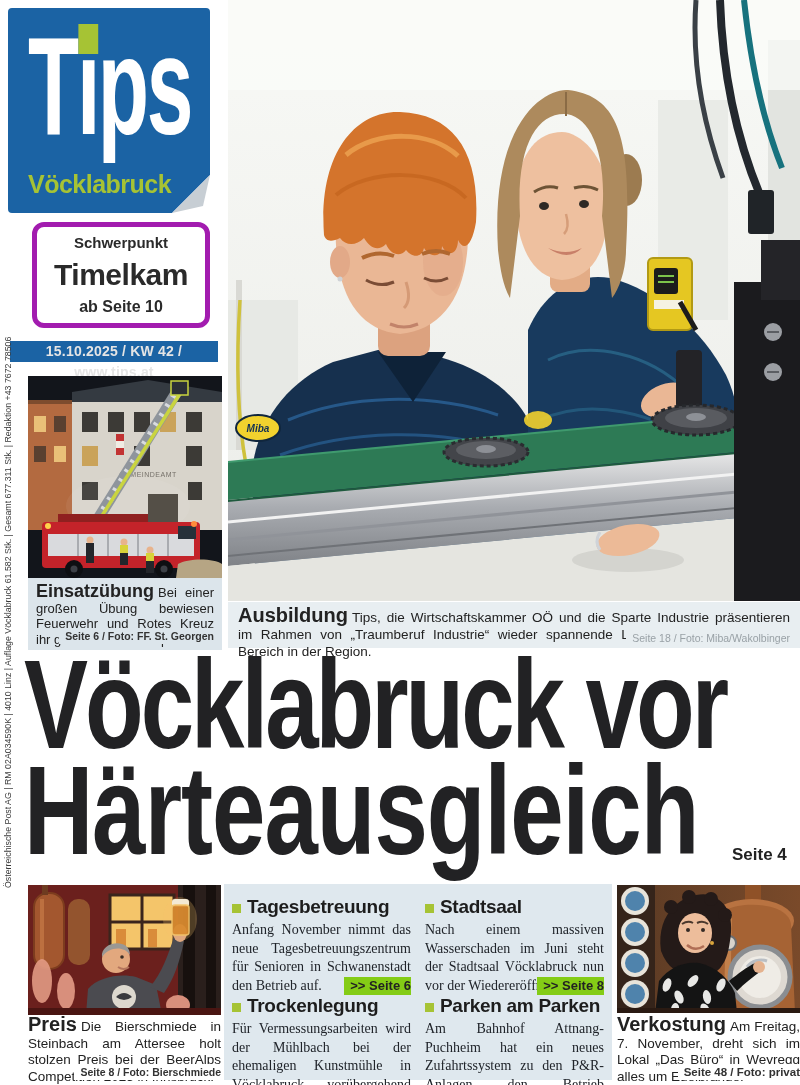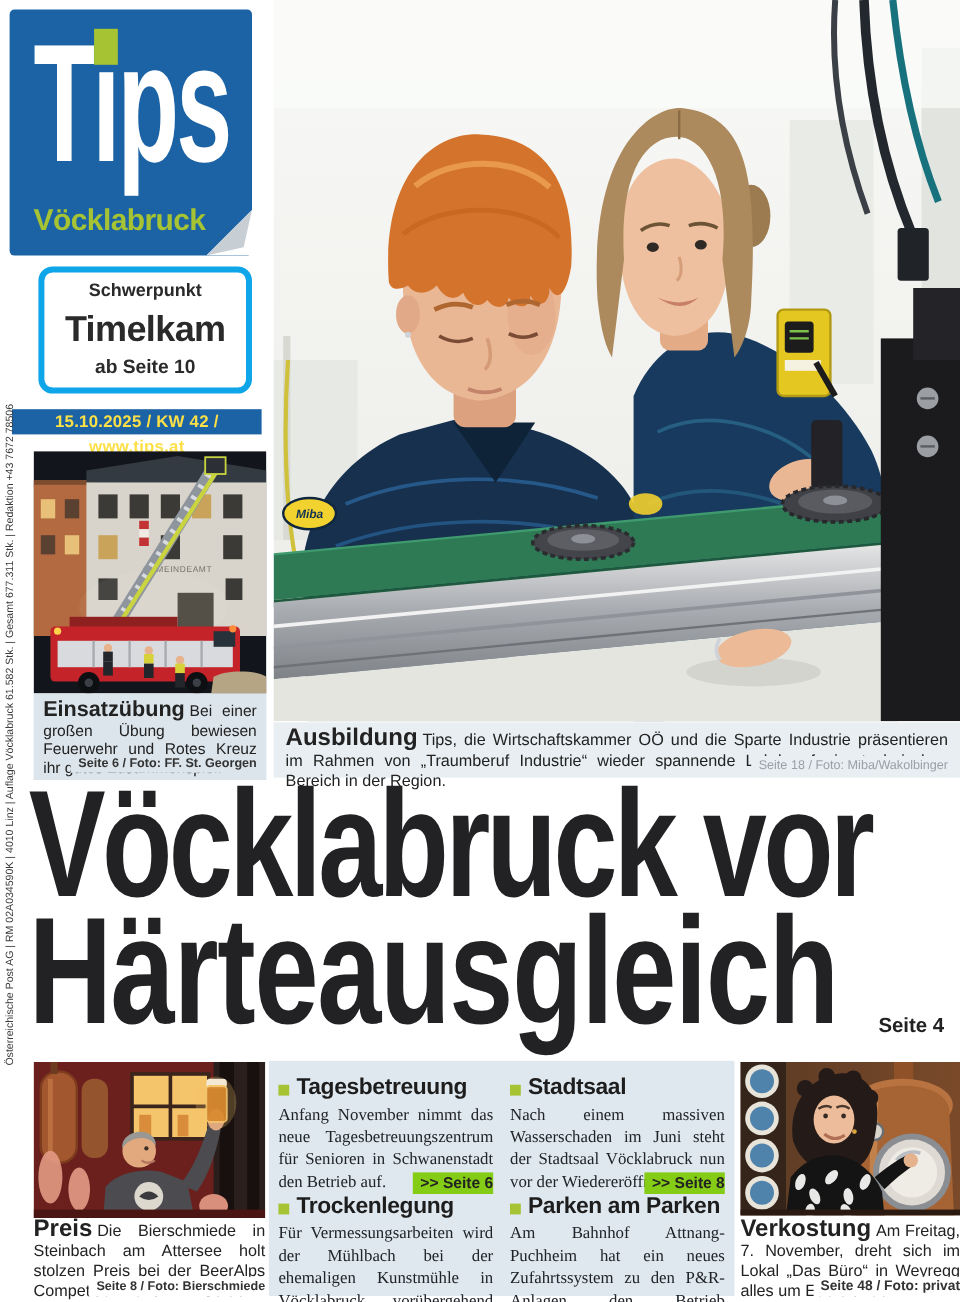--- a/index.html
+++ b/index.html
@@ -9,27 +9,27 @@
   
   .logo{position:absolute;left:8px;top:8px;width:202px;height:205px;background:#1b63a4;border-radius:4px;}
   .tips-word{position:absolute;left:20px;top:8px;font-weight:bold;color:#fff;font-size:140px;
              line-height:140px;white-space:nowrap;transform:scaleX(.60);transform-origin:0 0;letter-spacing:-4px;}
   .i-wrap{position:relative;display:inline-block;}
   .i-dot{position:absolute;top:.06em;left:.015em;width:.24em;height:.21em;background:#a6c334;}
   .logo-region{position:absolute;left:20px;bottom:14px;color:#a6c334;font-weight:bold;font-size:25px;letter-spacing:-.5px;}
   .fold{position:absolute;right:0;bottom:0;width:38px;height:38px;}
 
   .focus-box{position:absolute;left:32px;top:222px;width:178px;height:106px;background:#fff;
-             border:5px solid #0ea5e9;border-radius:12px;box-sizing:border-box;
+             border:5px solid #a21caf;border-radius:12px;box-sizing:border-box;
              display:flex;flex-direction:column;align-items:center;justify-content:space-evenly;color:#2a2a2a;}
   .focus-kicker{font-size:15px;font-weight:bold;}
   .focus-title{font-size:30px;font-weight:bold;letter-spacing:-.5px;}
   .focus-sub{font-size:16px;font-weight:bold;}
 
-  .date-bar{position:absolute;left:10px;top:341px;width:208px;height:21px;background:#1b63a4;color:#fde047;
+  .date-bar{position:absolute;left:10px;top:341px;width:208px;height:21px;background:#1b63a4;color:#e5e5e5;
             font-size:14px;font-weight:bold;text-align:center;line-height:21px;letter-spacing:.2px;}
 
   .imprint{position:absolute;left:3px;top:888px;width:560px;transform:rotate(-90deg);transform-origin:0 0;
            font-size:8.8px;color:#3a3a3a;white-space:nowrap;}
 
   
   .photo{position:absolute;display:block;}
   .fire-photo{left:28px;top:376px;}
   .main-photo{left:228px;top:0;}
   .beer-photo{left:28px;top:885px;}

